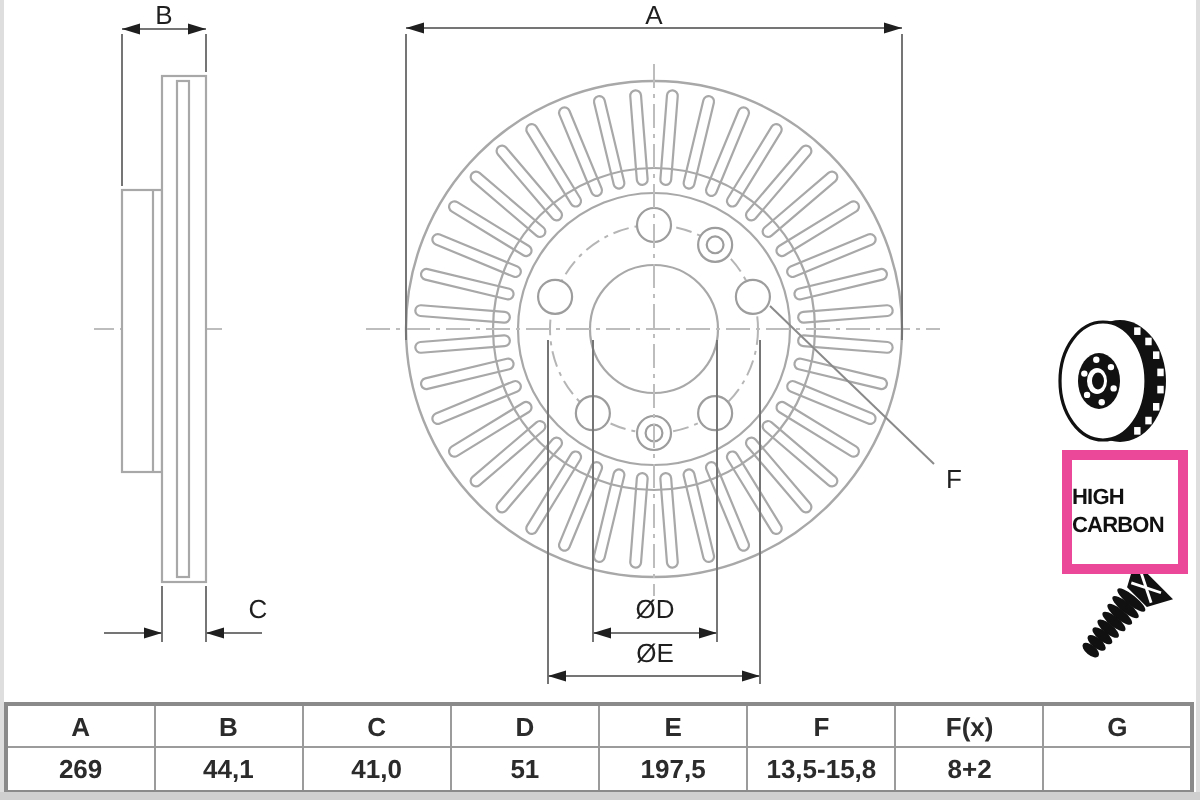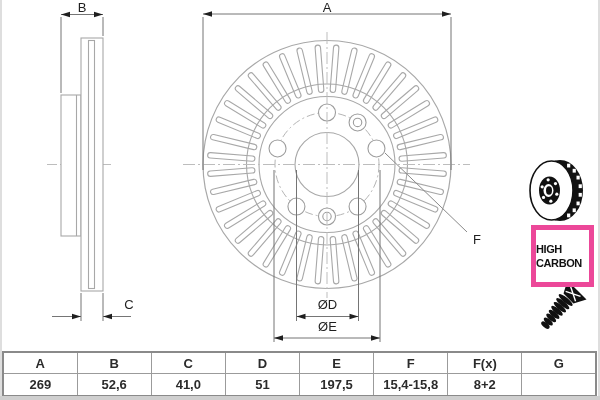--- a/index.html
+++ b/index.html
@@ -238,25 +238,25 @@
       <th>B</th>
       <th>C</th>
       <th>D</th>
       <th>E</th>
       <th>F</th>
       <th>F(x)</th>
       <th>G</th>
     </tr>
     <tr>
       <td>269</td>
-      <td>52,6</td>
+      <td>44,1</td>
       <td>41,0</td>
       <td>51</td>
       <td>197,5</td>
-      <td>15,4-15,8</td>
+      <td>13,5-15,8</td>
       <td>8+2</td>
       <td></td>
     </tr>
   </tbody>
     </table>
 
   <div class="edge-b"></div>
 </div>
 
 </body></html>

